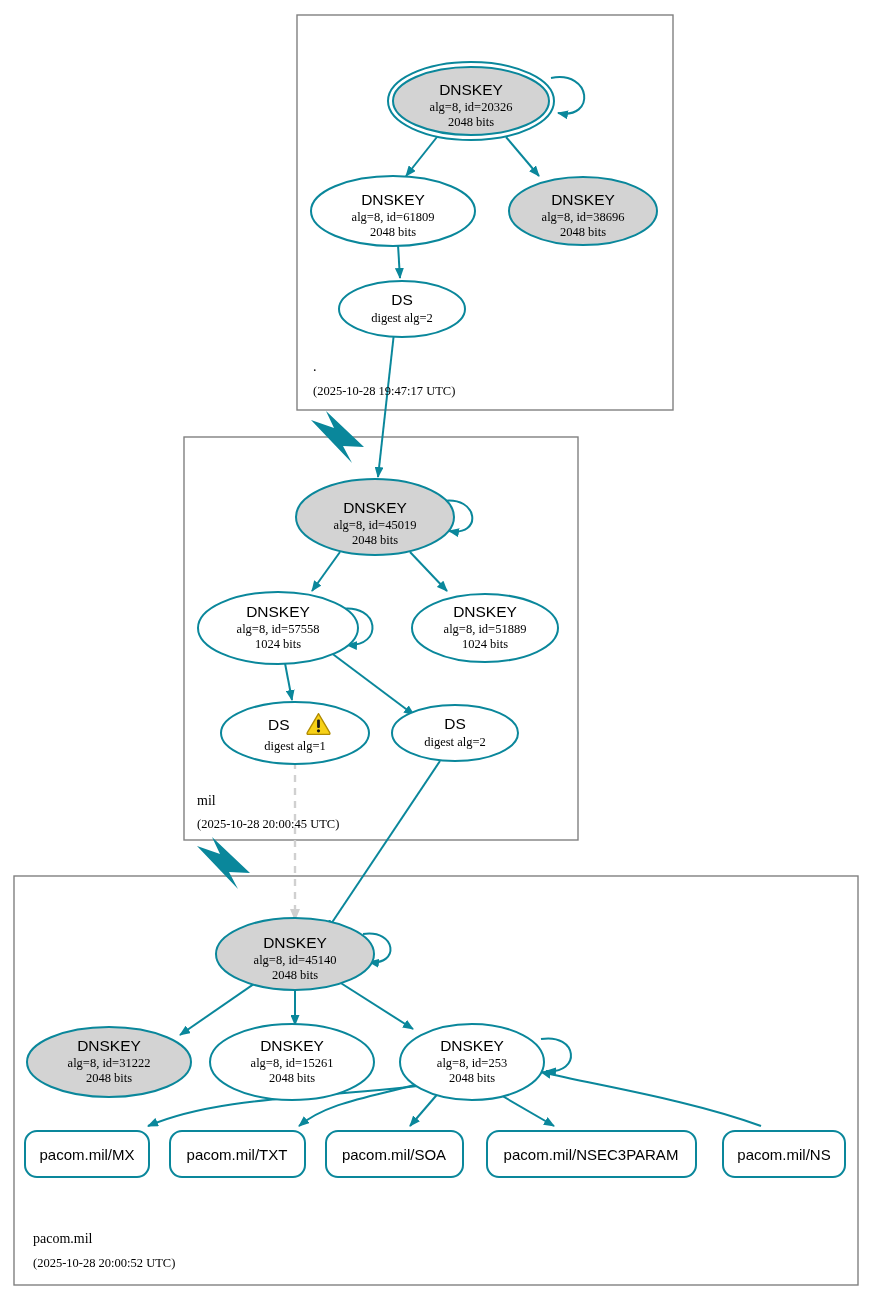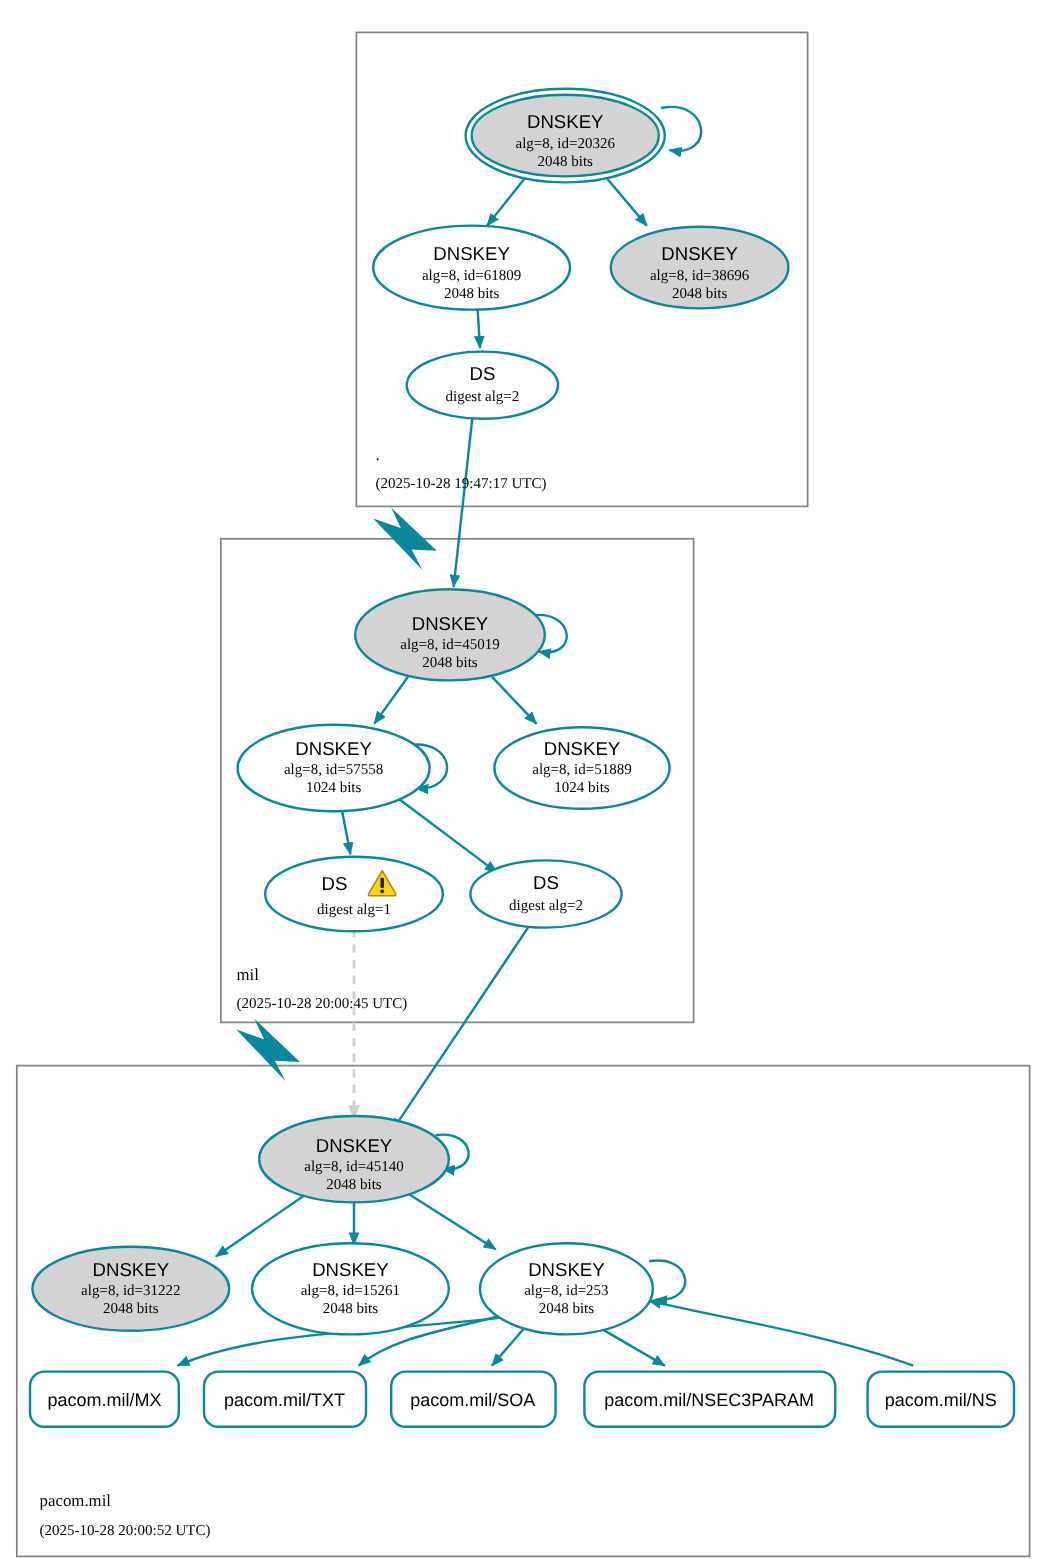--- a/index.html
+++ b/index.html
@@ -1,18 +1,18 @@
 <!DOCTYPE html>
 <html><head>
 <meta charset="utf-8">
 <style>
   html,body{margin:0;padding:0;background:#ffffff;}
   body{width:872px;height:1299px;position:relative;
        font-family:"Liberation Sans",sans-serif;}
-  #stage{position:absolute;left:0;top:12px;width:872px;height:1186px;text-align:center;}
+  #stage{position:absolute;left:0;top:0;width:872px;height:1186px;text-align:center;}
   svg{display:block;}
   .zone-box{fill:#ffffff;stroke:#808080;stroke-width:1.4;}
   .node-ell{stroke:#0a879b;stroke-width:2;}
   .fill-grey{fill:#d3d3d3;}
   .fill-white{fill:#ffffff;}
   .rr-box{fill:#ffffff;stroke:#0a879b;stroke-width:2;}
   .edge{stroke:#0a879b;stroke-width:2;fill:none;}
   .edge-dash{stroke:#d0d0d0;stroke-width:2.4;fill:none;stroke-dasharray:7 6;}
   .zarrow{fill:#0a879b;stroke:none;}
   .t-title{font-family:"Liberation Sans",sans-serif;font-size:15.5px;fill:#000;}

